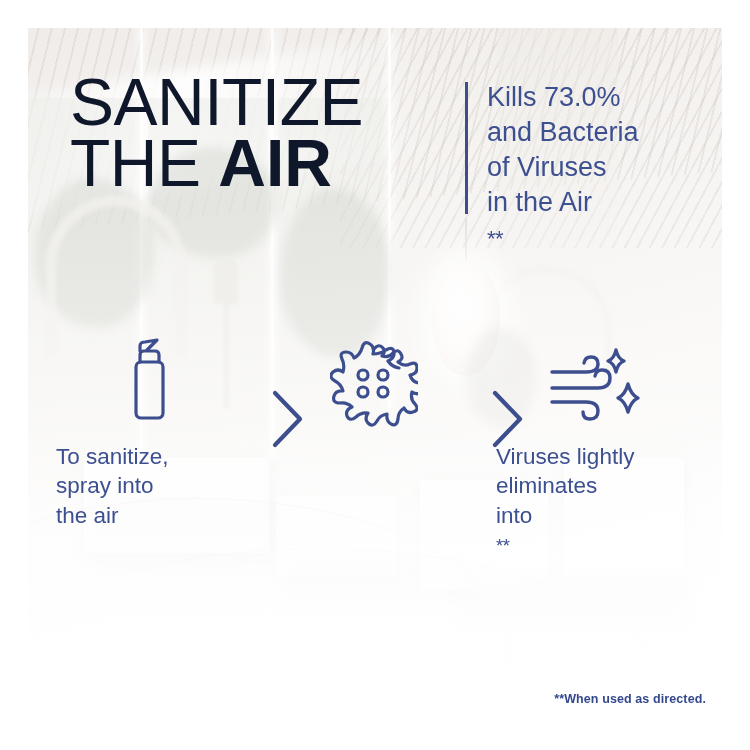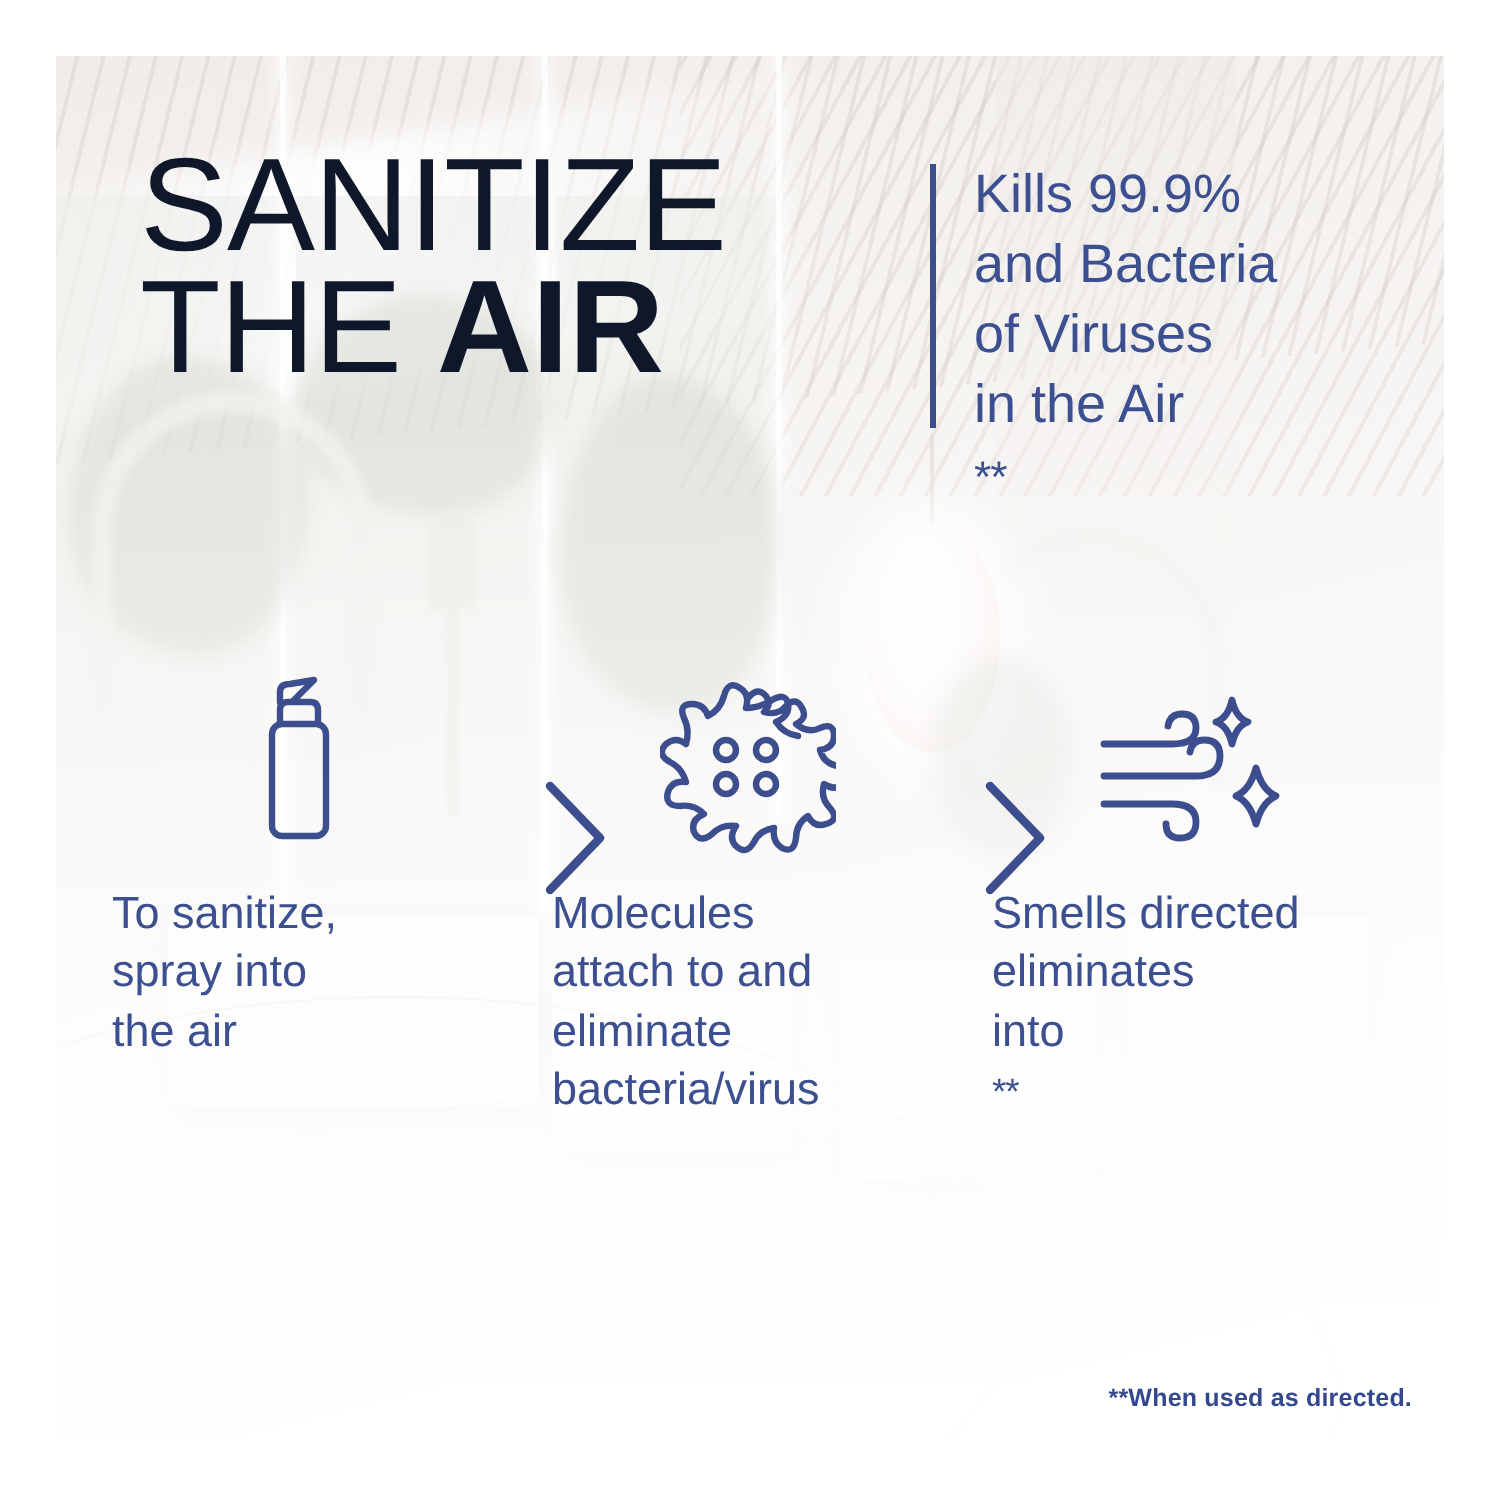--- a/index.html
+++ b/index.html
@@ -321,21 +321,21 @@
   <div class="content">
 
     <div class="headline">
       <span class="l1">SANITIZE</span>
       <span class="l2"><span>THE </span><b>AIR</b></span>
     </div>
 
     <div class="divider"></div>
 
     <div class="claim">
-      <span>Kills 99.9%</span>
+      <span>Kills 73.0%</span>
       <span>and Bacteria</span>
       <span>of Viruses</span>
       <span><span>in the Air</span><sup>**</sup></span>
     </div>
 
     <div class="steps">
 
       <div class="step step-1">
         <div class="icon-box">
           <svg width="54" height="92" viewBox="0 0 54 92">
@@ -372,42 +372,36 @@
                        q6 -3 8 -10 q2 -8 8 -4 q5 3 3 10
                        q7 0 13 -4 q7 -4 8 2 q1 6 -6 9
                        q4 6 11 7"></path>
               <circle cx="33" cy="35" r="5"></circle>
               <circle cx="53" cy="35" r="5"></circle>
               <circle cx="33" cy="52" r="5"></circle>
               <circle cx="53" cy="52" r="5"></circle>
             </g>
           </svg>
         </div>
-        <div class="step-caption">
-          <span>Molecules</span>
-          <span>attach to and</span>
-          <span>eliminate</span>
-          <span>bacteria/virus</span>
-        </div>
       </div>
 
       <div class="step step-3">
         <div class="icon-box">
           <svg width="96" height="88" viewBox="0 0 96 88">
             <g fill="none" stroke="#3C4E8E" stroke-width="3.4" stroke-linecap="round" stroke-linejoin="round">
               <path d="M6 32 H40 q12 0 12 -8 q0 -7 -7 -7 q-6 0 -7 6"></path>
               <path d="M6 48 H52 q12 0 12 -10 q0 -8 -8 -8 q-6 0 -7 6"></path>
               <path d="M6 62 H40 q12 0 12 9 q0 8 -8 8 q-7 0 -7 -7"></path>
               <path d="M70 10 q2 9 8 11 q-6 2 -8 11 q-2 -9 -8 -11 q6 -2 8 -11 Z"></path>
               <path d="M82 44 q3 11 10 14 q-7 3 -10 14 q-3 -11 -10 -14 q7 -3 10 -14 Z"></path>
             </g>
           </svg>
         </div>
         <div class="step-caption">
-          <span>Smells directed</span>
+          <span>Viruses lightly</span>
           <span>eliminates</span>
           <span><span>into</span><sup>**</sup></span>
         </div>
       </div>
 
       <div class="chevron chev-1">
         <svg width="40" height="62" viewBox="0 0 40 62">
           <polyline points="7,5 32,31 7,57" fill="none" stroke="#3C4E8E" stroke-width="4.2" stroke-linecap="round" stroke-linejoin="round"></polyline>
         </svg>
       </div>

